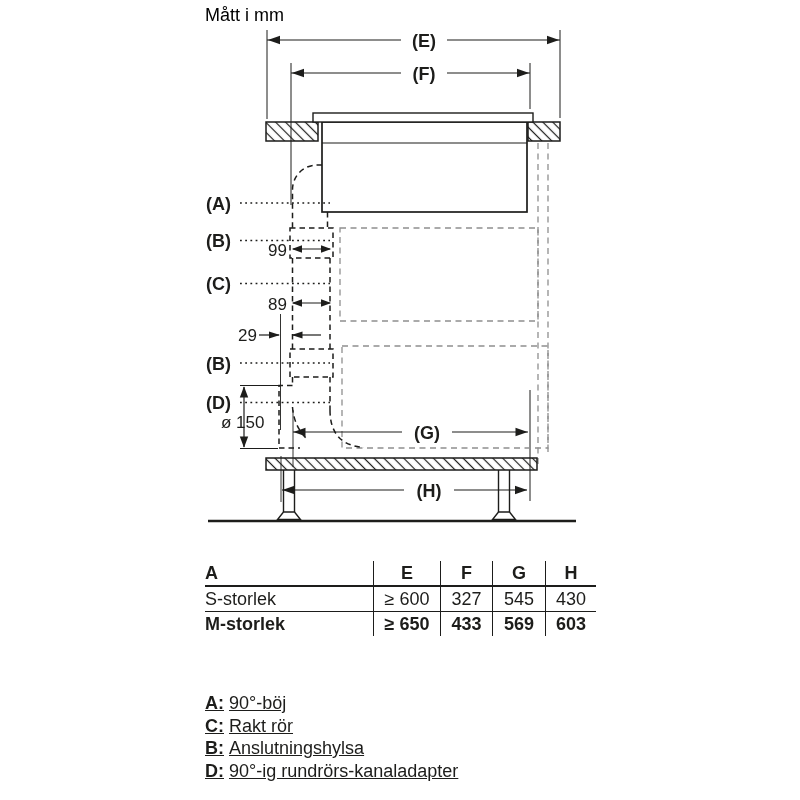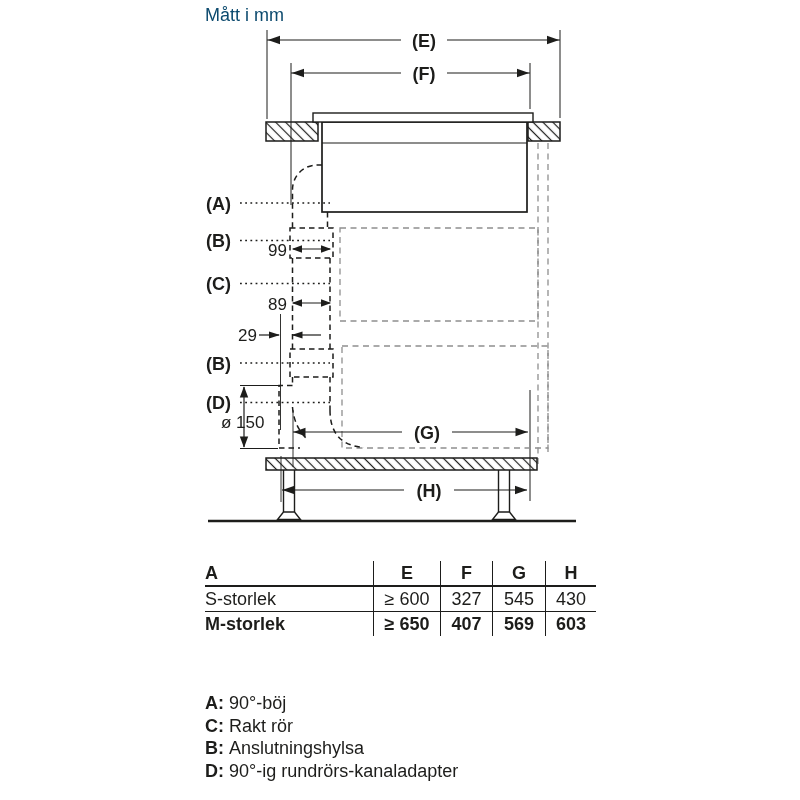--- a/index.html
+++ b/index.html
@@ -1,37 +1,37 @@
 <!DOCTYPE html>
 <html><head>
 <meta charset="utf-8">
 <style>
   html,body{margin:0;padding:0;background:#fff;}
   body{width:800px;height:800px;position:relative;overflow:hidden;
        font-family:"Liberation Sans",sans-serif;color:#1d1d1b;}
-  .page-title{position:absolute;left:205px;top:5px;font-size:18px;color:#0c4a6e;}
+  .page-title{position:absolute;left:205px;top:5px;font-size:18px;color:#000000;}
   svg{position:absolute;left:0;top:0;}
   svg text{font-family:"Liberation Sans",sans-serif;fill:#1d1d1b;}
   .dimlbl{font-size:18px;font-weight:bold;}
   .meas{font-size:17px;}
   
   .size-table{position:absolute;left:205px;top:561px;border-collapse:collapse;
               font-size:18px;color:#1d1d1b;}
   .size-table th,.size-table td{padding:0;height:24px;vertical-align:middle;}
   .size-table th{font-weight:bold;}
   .col-a{width:168px;text-align:left;}
   .col-e{width:66px;text-align:center;}
   .col-f{width:51px;text-align:center;}
   .col-g{width:52px;text-align:center;}
   .col-h{width:50px;text-align:center;}
   .size-table th:not(.col-a),.size-table td:not(.col-a){border-left:1.4px solid #1d1d1b;}
   .size-table thead th{border-bottom:2px solid #1d1d1b;}
   .size-table tbody tr+tr td{border-top:1.5px solid #1d1d1b;font-weight:bold;}
   
-  .legend{position:absolute;left:205px;top:692px;font-size:18px;line-height:22.5px;}
+  .legend{position:absolute;left:205px;top:692px;font-size:18px;line-height:22.5px;text-decoration:underline;}
   .legend .row{white-space:nowrap;}
   .legend b{font-weight:bold;margin-right:5px;}
 </style>
 </head>
 <body>
 
 <div class="page-title">Mått i mm</div>
 
 <svg width="800" height="548" viewBox="0 0 800 548">
   <defs>
@@ -190,21 +190,21 @@
     <tr>
       <td class="col-a">S-storlek</td>
       <td class="col-e">≥ 600</td>
       <td class="col-f">327</td>
       <td class="col-g">545</td>
       <td class="col-h">430</td>
     </tr>
     <tr>
       <td class="col-a">M-storlek</td>
       <td class="col-e">≥ 650</td>
-      <td class="col-f">407</td>
+      <td class="col-f">433</td>
       <td class="col-g">569</td>
       <td class="col-h">603</td>
     </tr>
   </tbody>
 </table>
 
 <div class="legend">
   <div class="row"><b>A:</b><span>90°-böj</span></div>
   <div class="row"><b>C:</b><span>Rakt rör</span></div>
   <div class="row"><b>B:</b><span>Anslutningshylsa</span></div>

